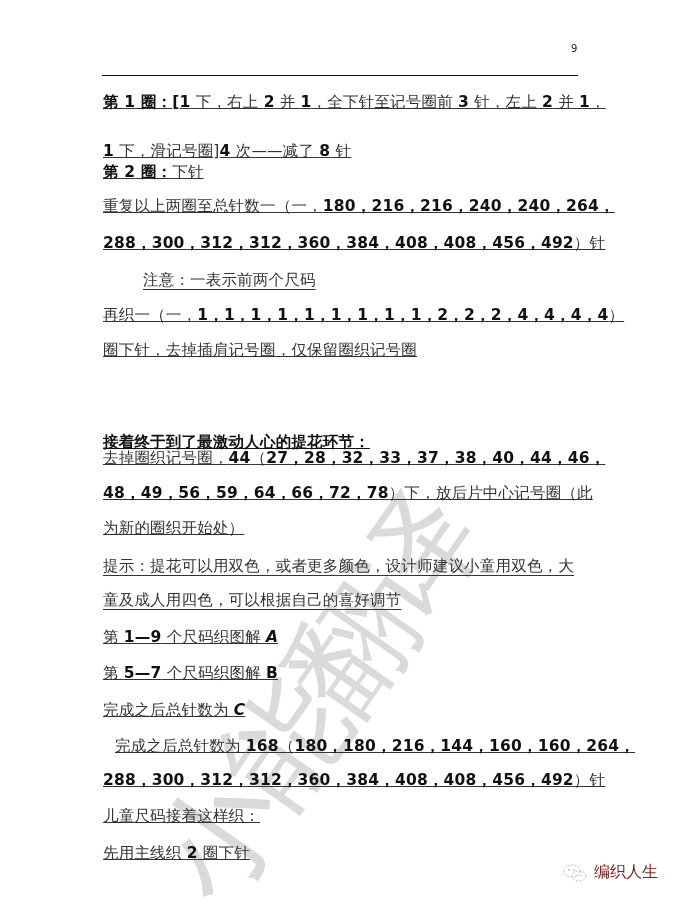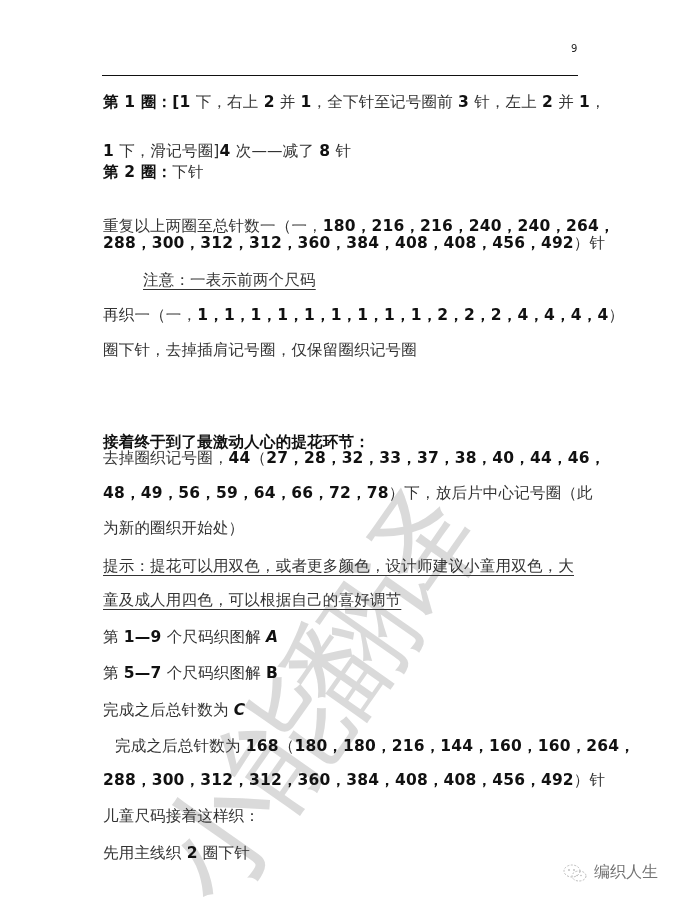--- a/index.html
+++ b/index.html
@@ -10,33 +10,34 @@
   .page-number {
     position: absolute; left: 571px; top: 43px; font-size: 10px; color: #222;
     font-family: "DejaVu Sans", sans-serif;
   }
   .header-rule {
     position: absolute; left: 102px; top: 75px; width: 476px; height: 0; border-top: 1.5px solid #111;
   }
   .line {
     position: absolute; left: 103px; font-size: 15.5px; white-space: nowrap; line-height: 20px; color: #333;
     letter-spacing: 0.2px;
+    text-decoration: underline;
   }
   .b { font-weight: bold; color: #111; }
   .num { font-weight: bold; color: #111; font-family: "DejaVu Sans", sans-serif; }
   .it { font-style: italic; font-weight: bold; color: #111; }
   .u { text-decoration: underline; text-underline-offset: 4px; }
   .watermark {
     position: absolute; left: 110px; top: 300px; font-size: 120px; color: rgba(150,150,150,0.35);
     font-family: "DejaVu Serif", serif; transform: rotate(-55deg); transform-origin: left top;
     white-space: nowrap; pointer-events: none; letter-spacing: -6px;
   }
   .logo {
     position: absolute; left: 562px; top: 862px; display: flex; align-items: center; gap: 6px;
-    color: #737373; font-size: 16px;
+    color: #7f1d1d; font-size: 16px;
   }
   .logo-icon { width: 26px; height: 20px; }
 </style>
 </head>
 <body>
 
 <div class="page-number">9</div>
 <div class="header-rule"></div>
 
 <div class="watermark" style="left:120px; top:840px;">小能翻译</div>
@@ -46,21 +47,21 @@
 </div>
 
 <div class="line" style="top:125px;margin-top:16px;">
   <span class="num">1</span><span> 下，滑记号圈]</span><span class="num">4</span><span> 次——减了 </span><span class="num">8</span><span> 针</span>
 </div>
 
 <div class="line" style="top:162px;">
   <span class="b">第 </span><span class="num">2</span><span class="b"> 圈：</span><span>下针</span>
 </div>
 
-<div class="line" style="top:216px;">
+<div class="line" style="top:196px;">
   <span>重复以上两圈至总针数一（一，</span><span class="num">180，216，216，240，240，264，</span>
 </div>
 
 <div class="line" style="top:233px;">
   <span class="num">288，300，312，312，360，384，408，408，456，492</span><span>）针</span>
 </div>
 
 <div class="line u" style="top:270px;margin-left:40px;">注意：一表示前两个尺码</div>
 
 <div class="line" style="top:305px;">

